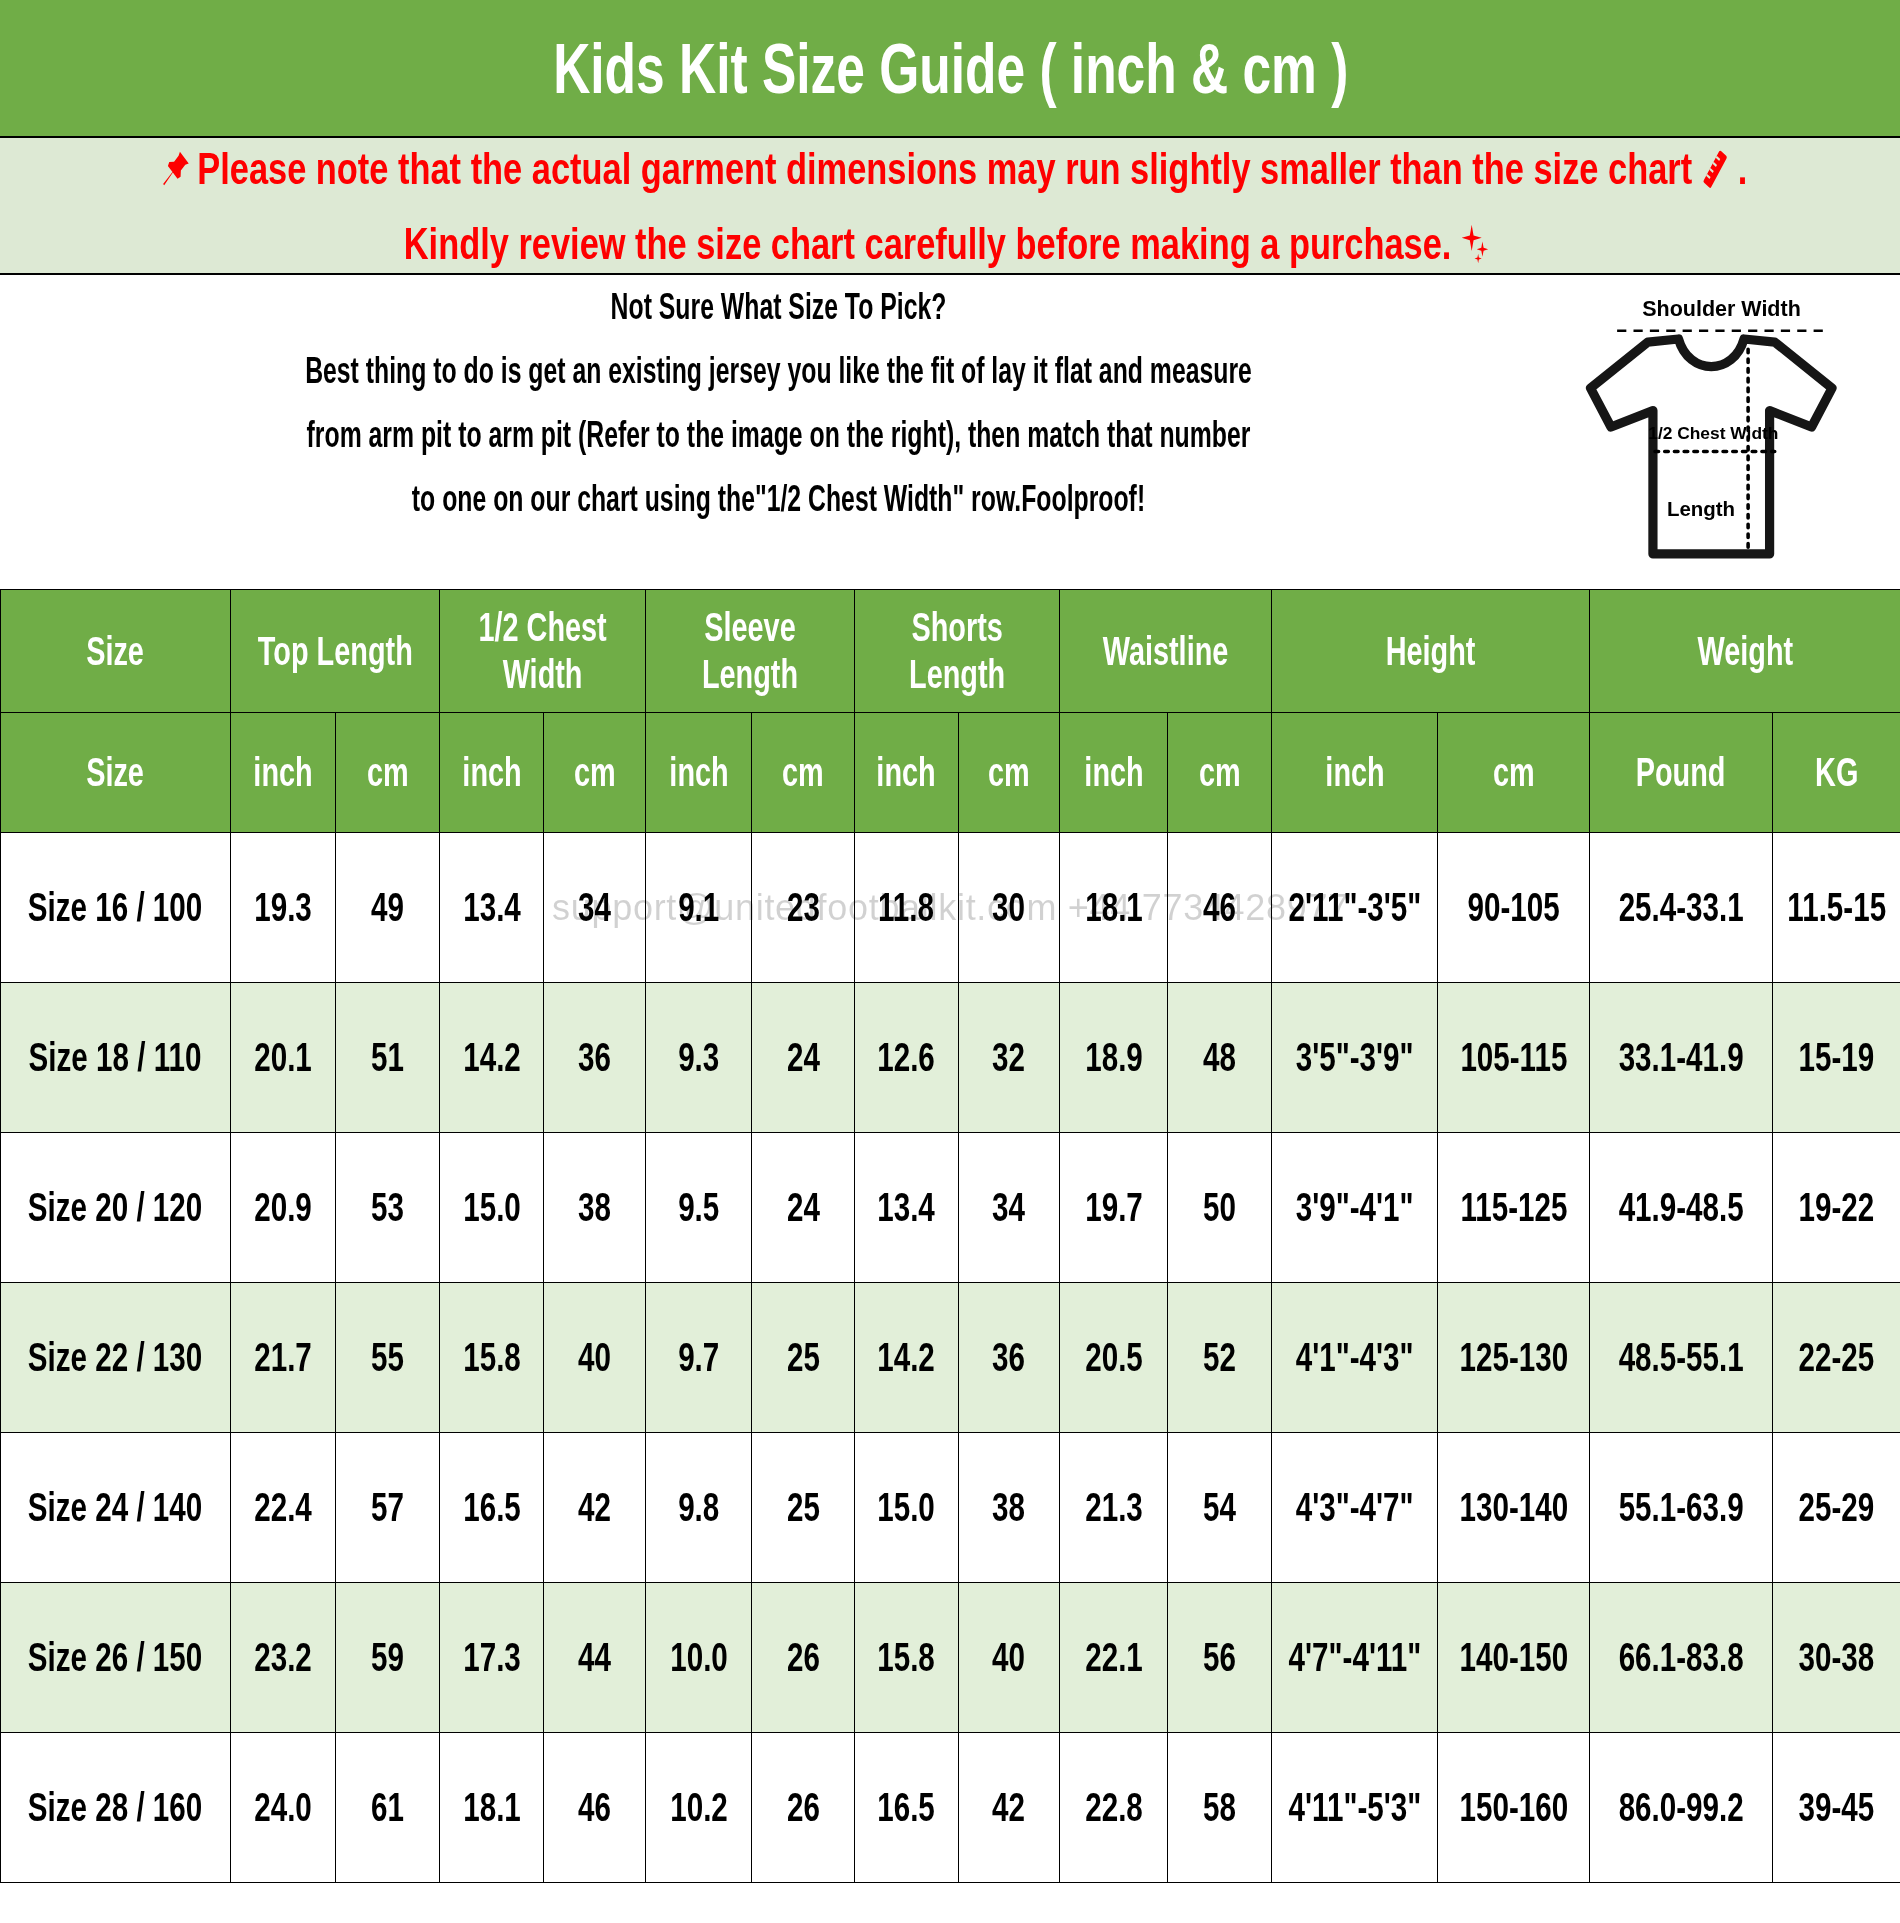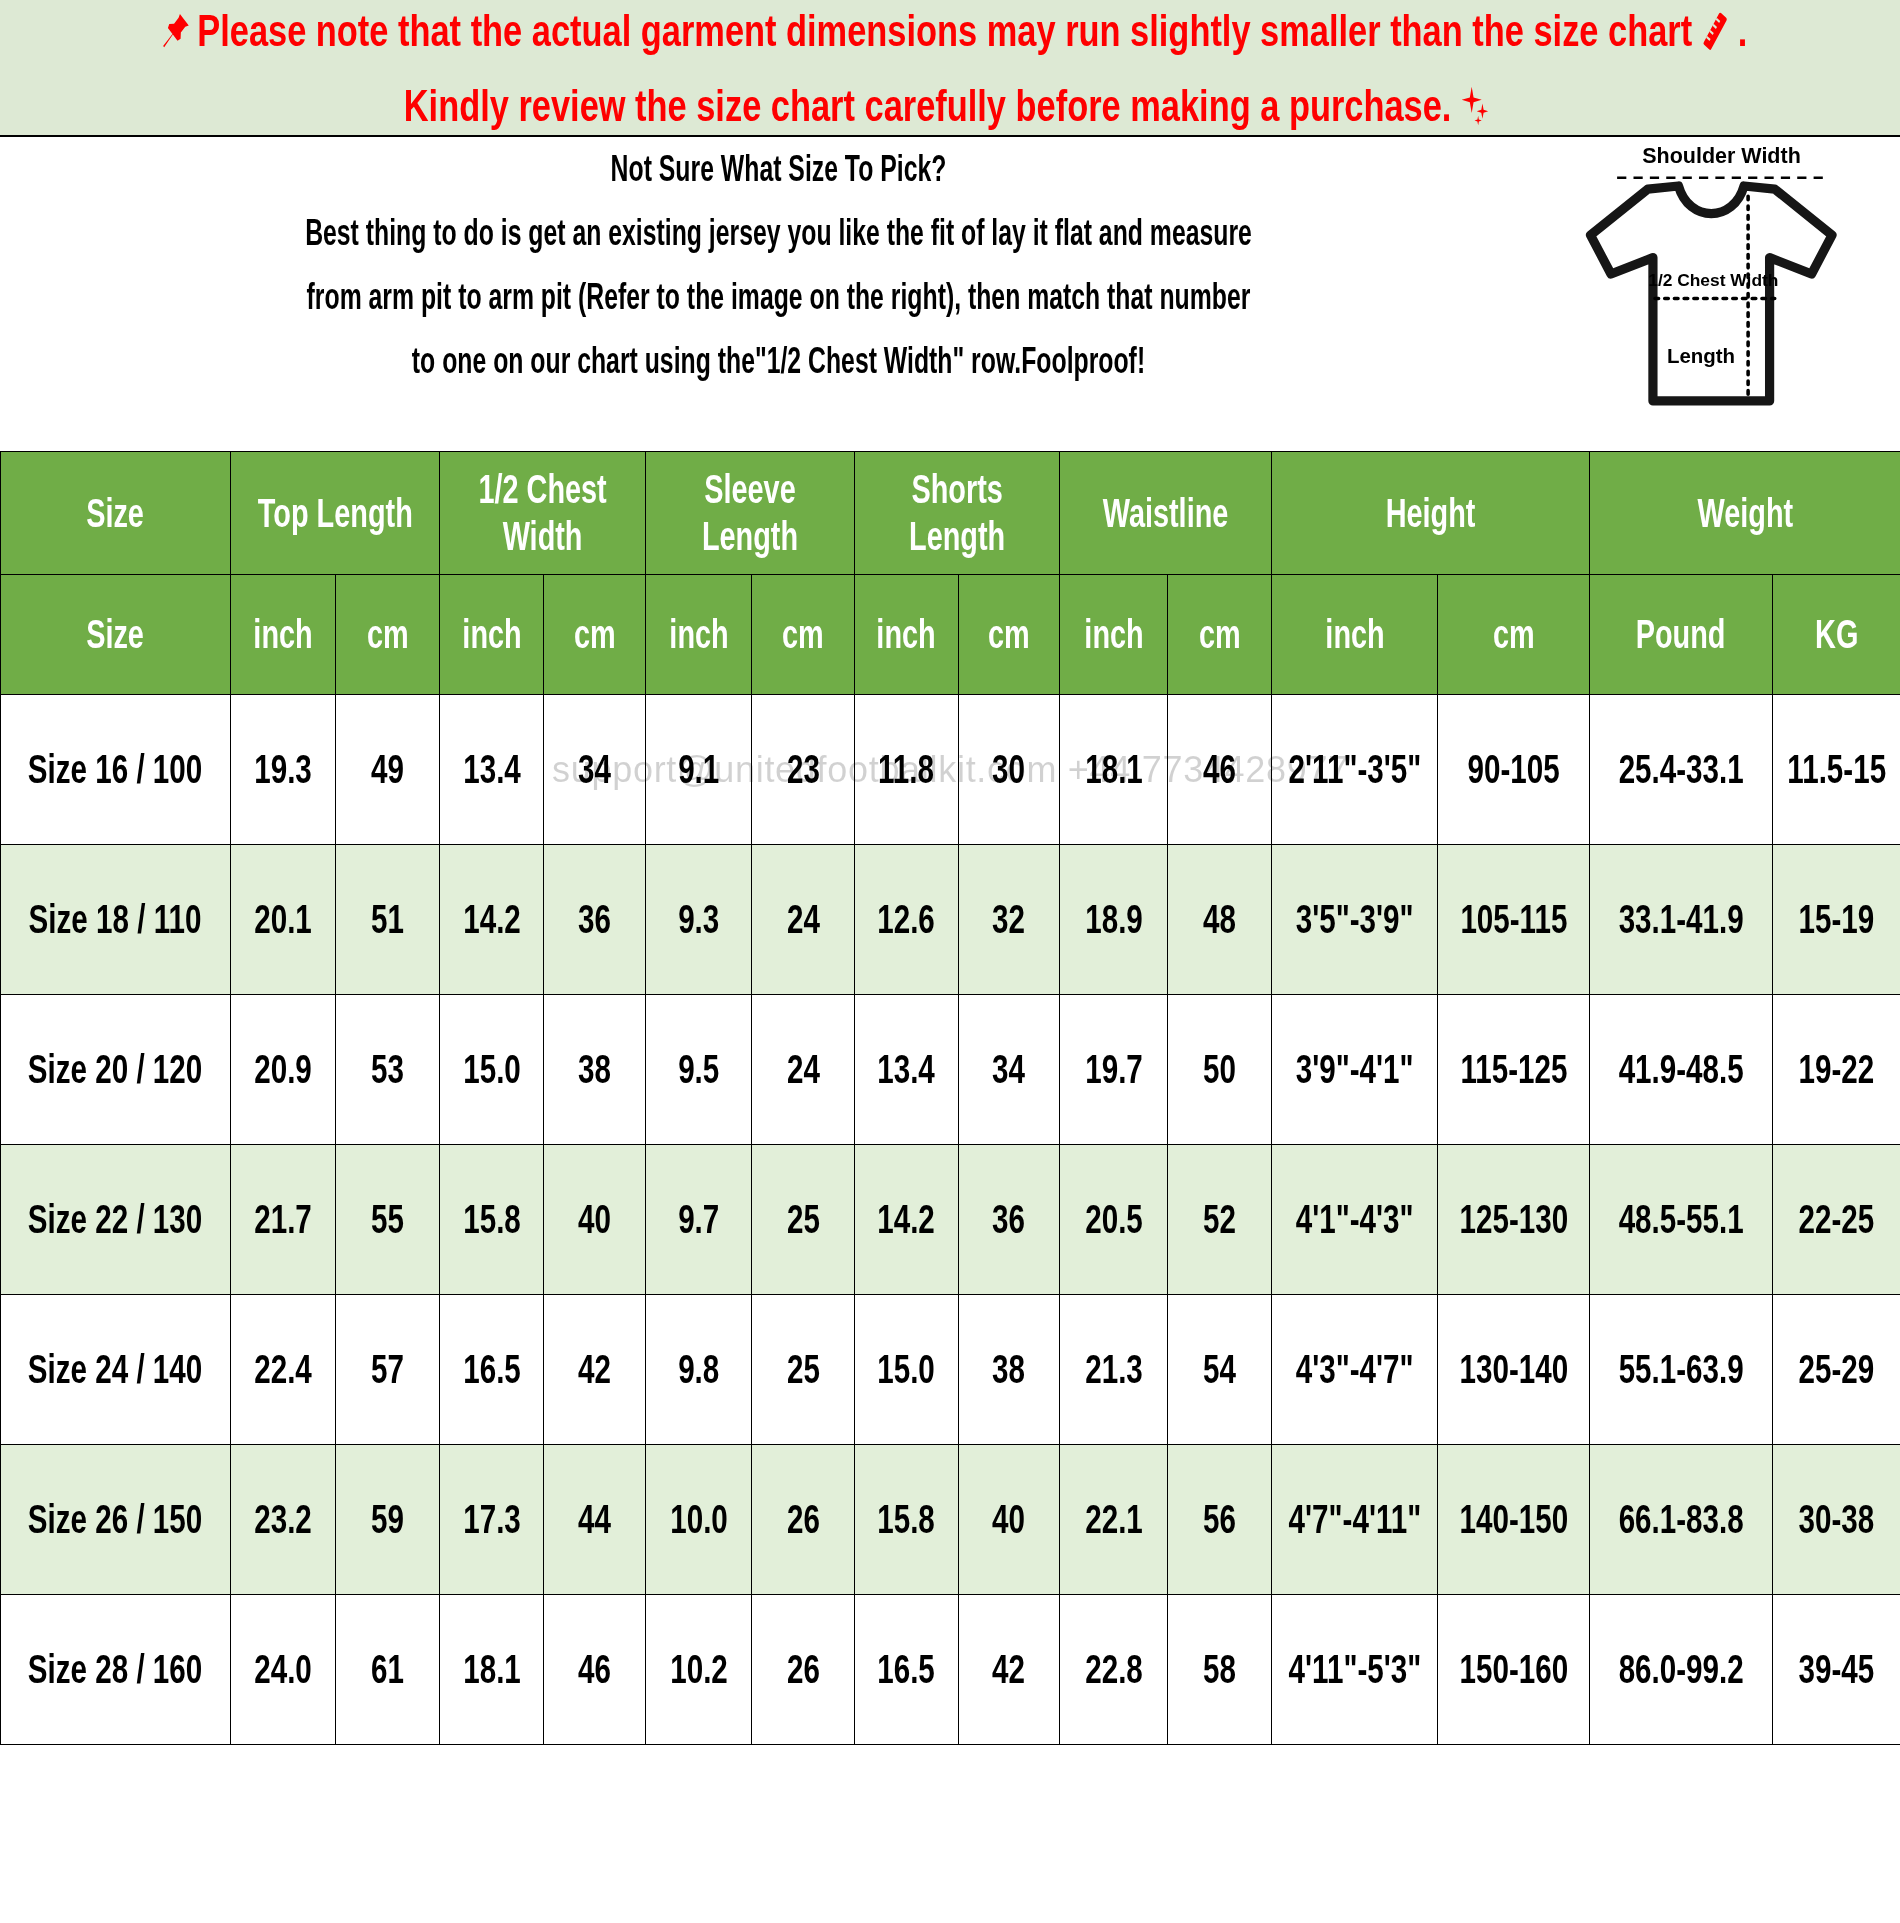--- a/index.html
+++ b/index.html
@@ -24,21 +24,21 @@
   
   .notice{height:137px;background:var(--notice-bg);border-bottom:2.2px solid #000;display:flex;flex-direction:column;align-items:center;justify-content:center;color:var(--red);font-weight:bold;}
   .notice-line{font-size:43px;line-height:75px;display:flex;align-items:center;justify-content:center;transform:scale(0.8,1.05);transform-origin:center;white-space:nowrap;}
   .notice-icon{display:inline-block;vertical-align:middle;margin:0 7.5px;}
   .notice-icon svg{display:block;}
 
   
   .help{height:314px;background:#fff;display:flex;align-items:flex-start;}
   .help-text{flex:1;text-align:center;font-weight:bold;color:#000;}
   .help-line{font-size:31px;line-height:64px;transform:scale(0.8,1.18);transform-origin:center;white-space:nowrap;}
-  .diagram{width:329px;height:307px;flex:0 0 auto;margin-right:15px;padding-top:6px;}
+  .diagram{width:329px;height:307px;flex:0 0 auto;margin-right:15px;padding-top:21px;}
 
   
   .table-wrap{position:relative;}
   table{width:1901px;border-collapse:collapse;table-layout:fixed;}
   th,td{border:1.5px solid #000;text-align:center;vertical-align:middle;padding:0;overflow:hidden;}
   thead th{background:var(--green);color:#fff;font-weight:bold;}
   thead tr.groups{height:123px;}
   thead tr.units{height:120px;}
   thead .cond{font-size:37px;line-height:43px;white-space:normal;}
   tbody tr{height:150px;}
@@ -46,20 +46,23 @@
   tbody tr:nth-child(even) td{background:var(--row-green);}
   tbody .cellText{display:inline-block;transform:scale(0.8,1.12);transform-origin:center;white-space:nowrap;font-size:37px;}
 
   .watermark{position:absolute;top:298px;left:0;width:100%;text-align:center;font-size:36px;font-weight:500;color:var(--wm);z-index:3;pointer-events:none;letter-spacing:0.7px;}
 </style>
 </head>
 <body>
 
 <div class="page">
 
+  <div class="banner">
+    <div class="t cond">Kids Kit Size Guide ( inch &amp; cm )</div>
+  </div>
 
   <div class="notice">
     <div class="notice-line">
       <span class="notice-icon">
         <svg width="40" height="40" viewBox="0 0 24 24" fill="currentColor">
             <path d="M15.2 2.2 L21.8 8.8 L19.2 9.6 L15.9 12.9 L15.7 16.4 L13.4 17.5 L9.9 14 L3.4 21.3 L2.6 20.5 L9.6 13.7 L6.2 10.3 L7.2 8 L10.8 7.8 L14.2 4.4 Z"></path>
           </svg>
       </span>
       <span>Please note that the actual garment dimensions may run slightly smaller than the size chart</span>
       <span class="notice-icon">

